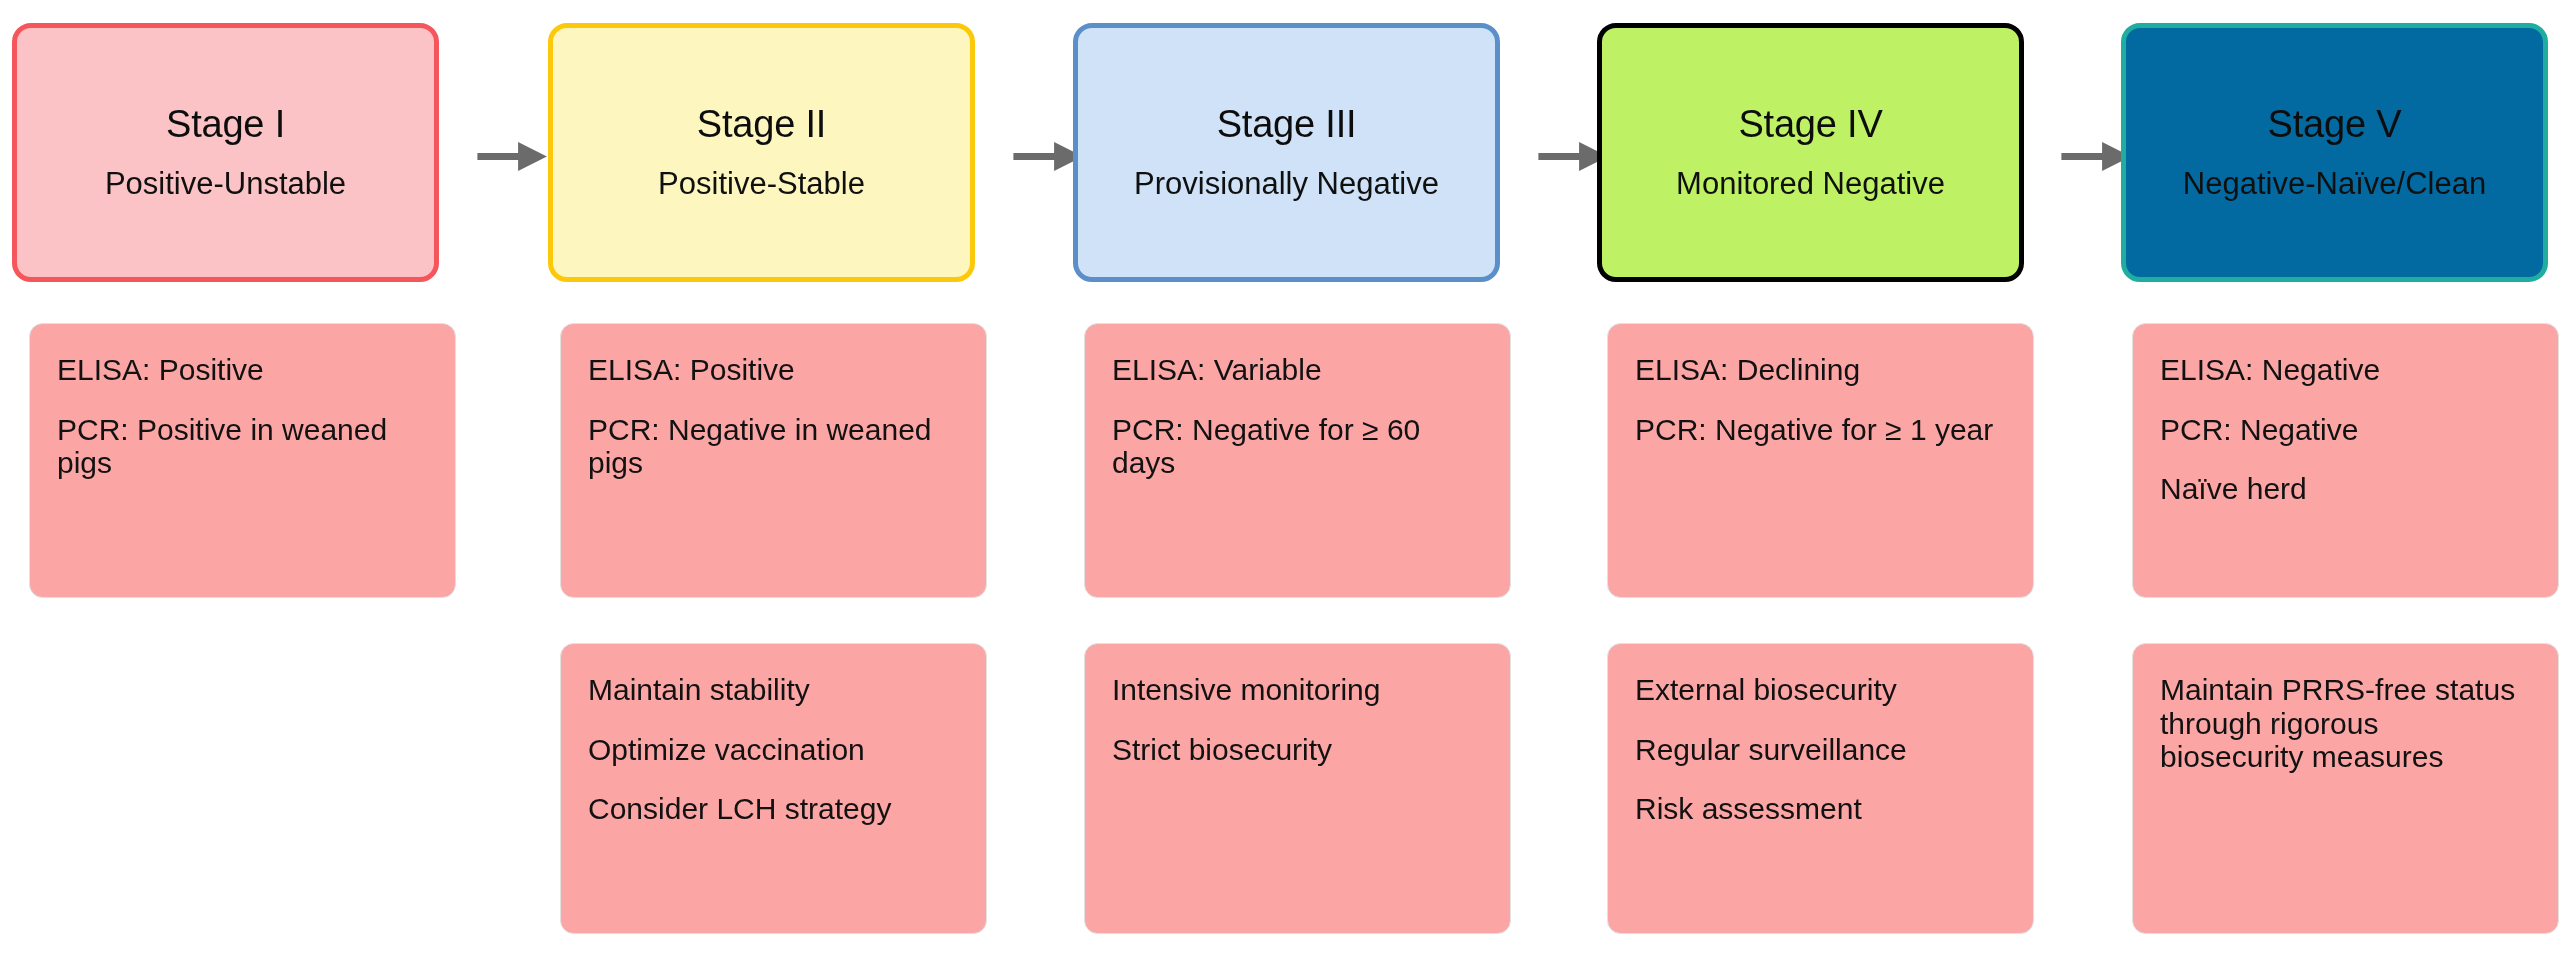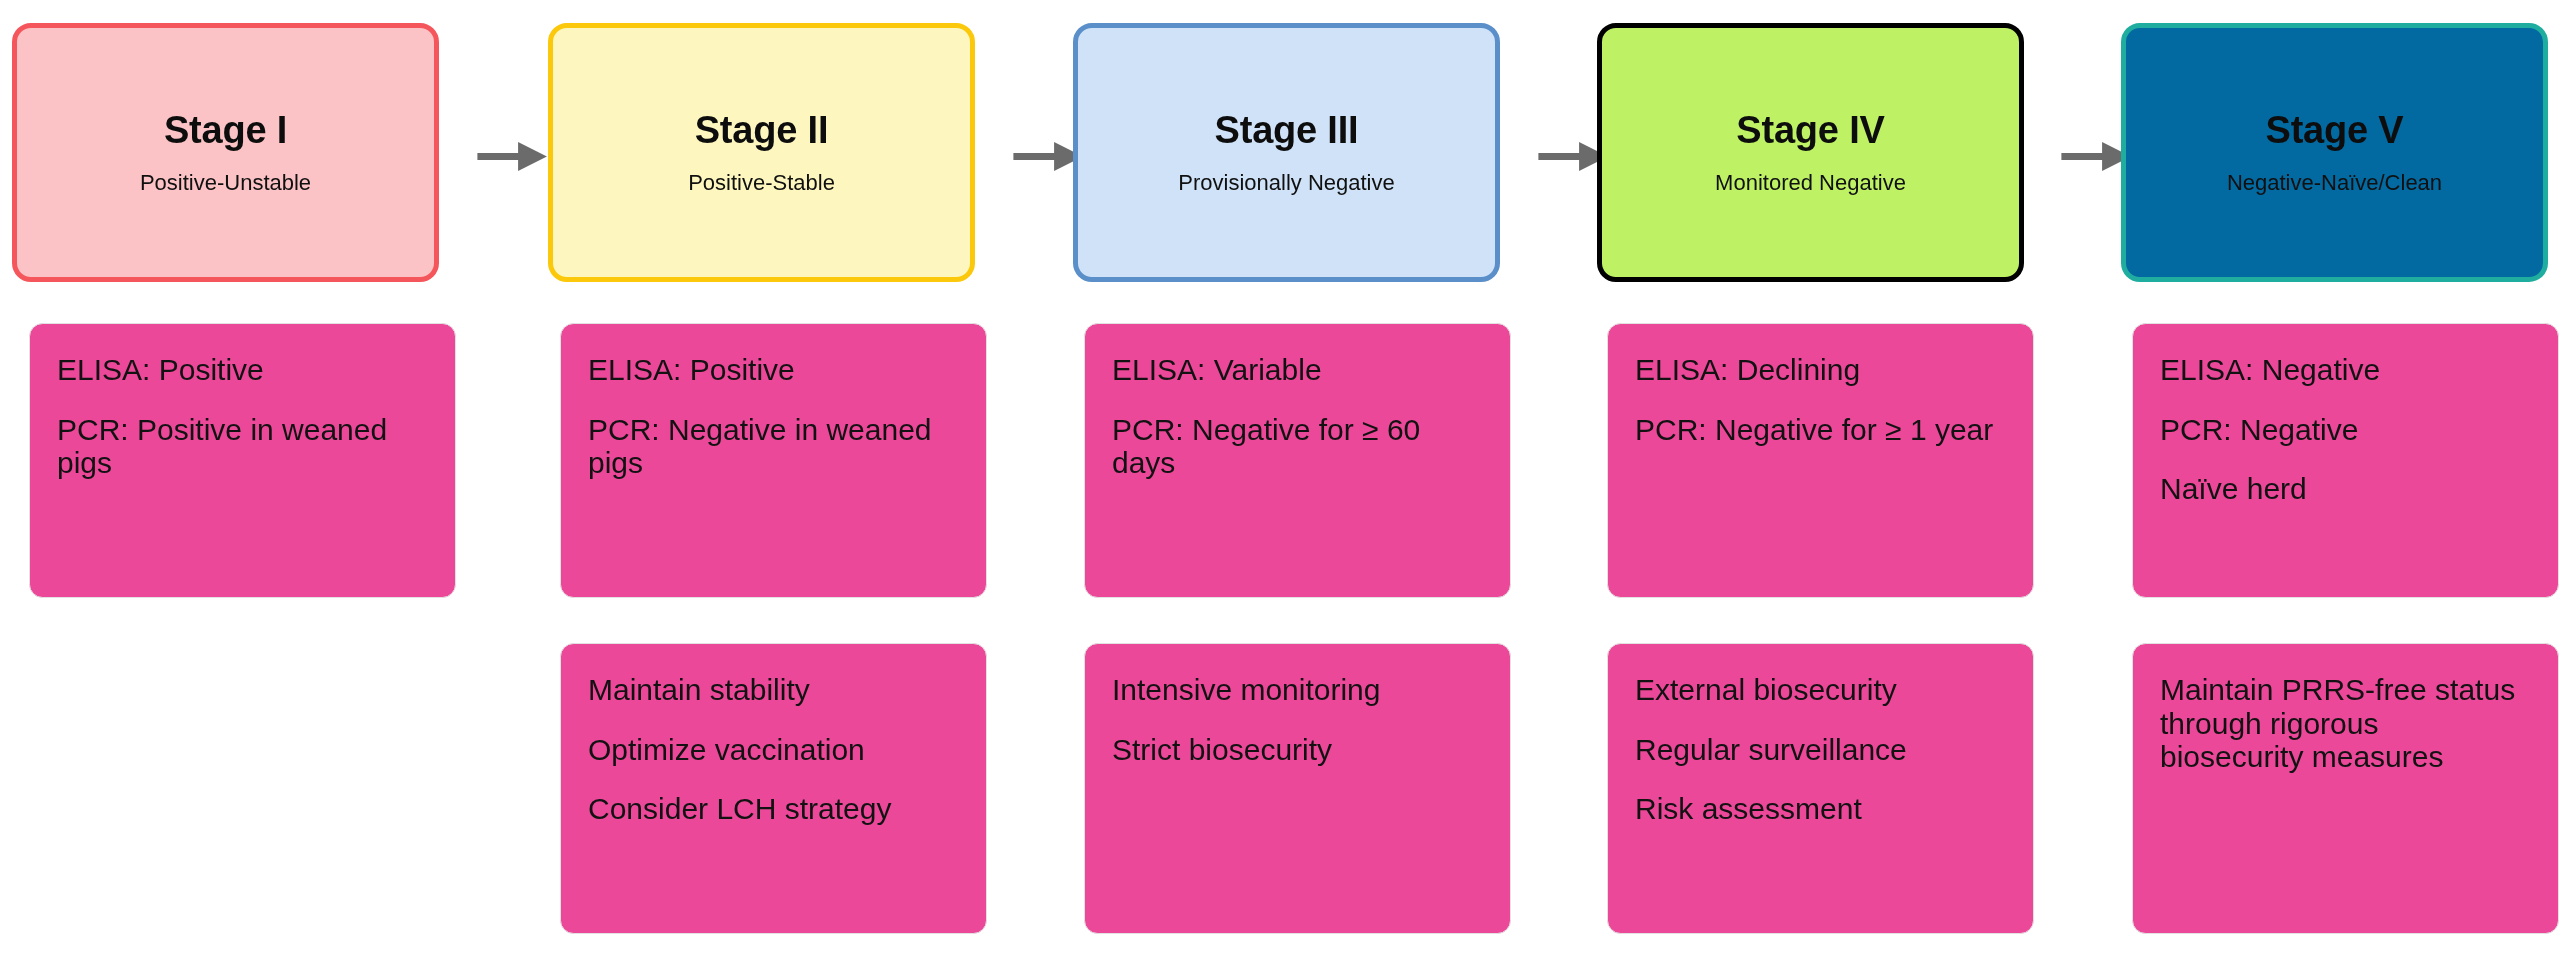--- a/index.html
+++ b/index.html
@@ -39,27 +39,27 @@
     box-sizing: border-box;
     display: flex;
     flex-direction: column;
     align-items: center;
     justify-content: center;
     text-align: center;
     padding: 8.5px 15.4px;
   }
   .stage-title {
     font-size: 38px;
-    font-weight: bold;
+    font-weight: normal;
     color: #0d0d0d;
     line-height: 1.18;
     letter-spacing: -0.2px;
   }
   .stage-subtitle {
-    font-size: 22px;
+    font-size: 31px;
     font-weight: normal;
     color: #101010;
     line-height: 1.28;
     margin-top: 17px;
     max-width: 368px;
   }
 
   
   .arrow {
     position: absolute;
@@ -67,21 +67,21 @@
     width: 72px;
     height: 39px;
   }
   .arrow svg { display: block; }
 
   
   .card {
     position: absolute;
     width: 427px;
     box-sizing: border-box;
-    background: #ec4899;
+    background: #fca5a5;
     border: 1.7px solid #e2e2e2;
     border-radius: 13.7px;
     padding: 29px 27px 26px 27px;
   }
   .card.criteria { top: 323px; height: 275px; }
   .card.actions  { top: 643px; height: 291px; }
 
   .card-line {
     font-size: 30px;
     color: #121212;

